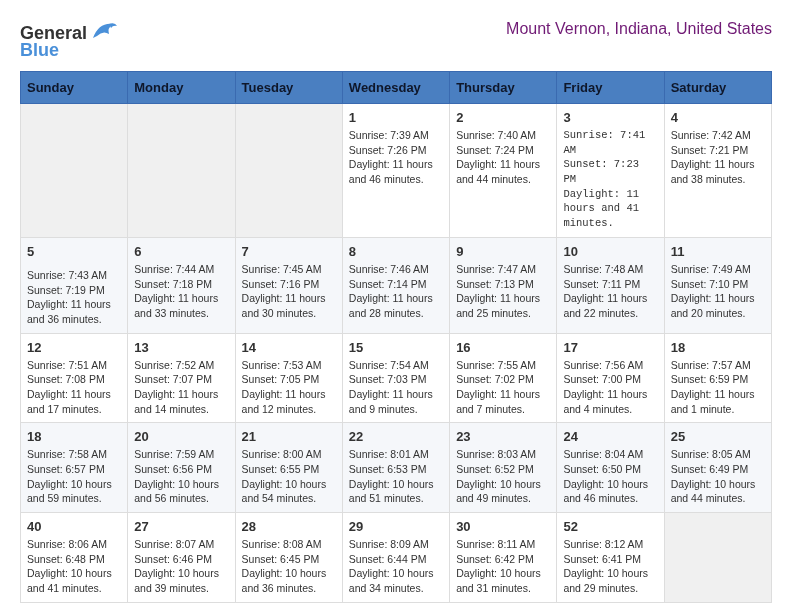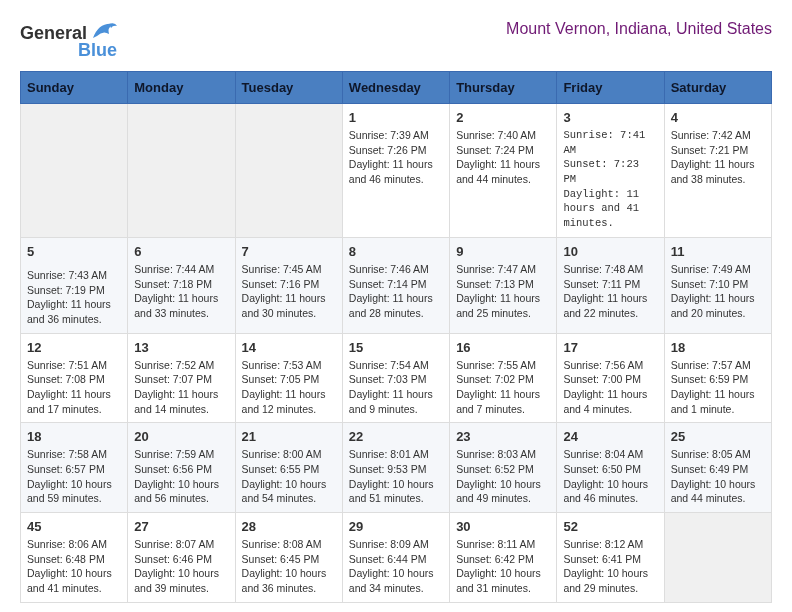--- a/index.html
+++ b/index.html
@@ -83,21 +83,21 @@
     }
     .empty-cell {
       background: #f0f0f0 !important;
     }
   </style>
 </head>
 <body>
 
 <div class="header-area">
   <div class="logo">
-    <div style="display:flex;flex-direction:column;align-items:flex-end;">
+    <div style="display:flex;flex-direction:column;align-items:flex-start;">
       <div style="display:flex;align-items:center;">
         <span class="logo-text-general">General</span>
         <span style="display:inline-block;margin-left:2px;">
           <svg width="28" height="22" viewBox="0 0 28 22">
             <path d="M4 18 Q10 2 24 4 Q18 8 20 14 Q14 10 8 16 Z" fill="#4a90d9"></path>
             <path d="M20 4 Q26 2 28 6 Q24 5 22 8 Z" fill="#4a90d9"></path>
           </svg>
         </span>
       </div>
       <span class="logo-text-blue" style="margin-top:-6px;">Blue</span>
@@ -253,21 +253,21 @@
         </td>
         <td>
           <div class="day-number">21</div>
           <div class="day-info" style="white-space: pre-line;">Sunrise: 8:00 AM
 Sunset: 6:55 PM
 Daylight: 10 hours and 54 minutes.</div>
         </td>
         <td>
           <div class="day-number">22</div>
           <div class="day-info" style="white-space: pre-line;">Sunrise: 8:01 AM
-Sunset: 9:53 PM
+Sunset: 6:53 PM
 Daylight: 10 hours and 51 minutes.</div>
         </td>
         <td>
           <div class="day-number">23</div>
           <div class="day-info" style="white-space: pre-line;">Sunrise: 8:03 AM
 Sunset: 6:52 PM
 Daylight: 10 hours and 49 minutes.</div>
         </td>
         <td>
           <div class="day-number">24</div>
@@ -277,21 +277,21 @@
         </td>
         <td>
           <div class="day-number">25</div>
           <div class="day-info" style="white-space: pre-line;">Sunrise: 8:05 AM
 Sunset: 6:49 PM
 Daylight: 10 hours and 44 minutes.</div>
         </td>
       </tr>
       <tr>
         <td>
-          <div class="day-number">45</div>
+          <div class="day-number">40</div>
           <div class="day-info" style="white-space: pre-line;">Sunrise: 8:06 AM
 Sunset: 6:48 PM
 Daylight: 10 hours and 41 minutes.</div>
         </td>
         <td>
           <div class="day-number">27</div>
           <div class="day-info" style="white-space: pre-line;">Sunrise: 8:07 AM
 Sunset: 6:46 PM
 Daylight: 10 hours and 39 minutes.</div>
         </td>

